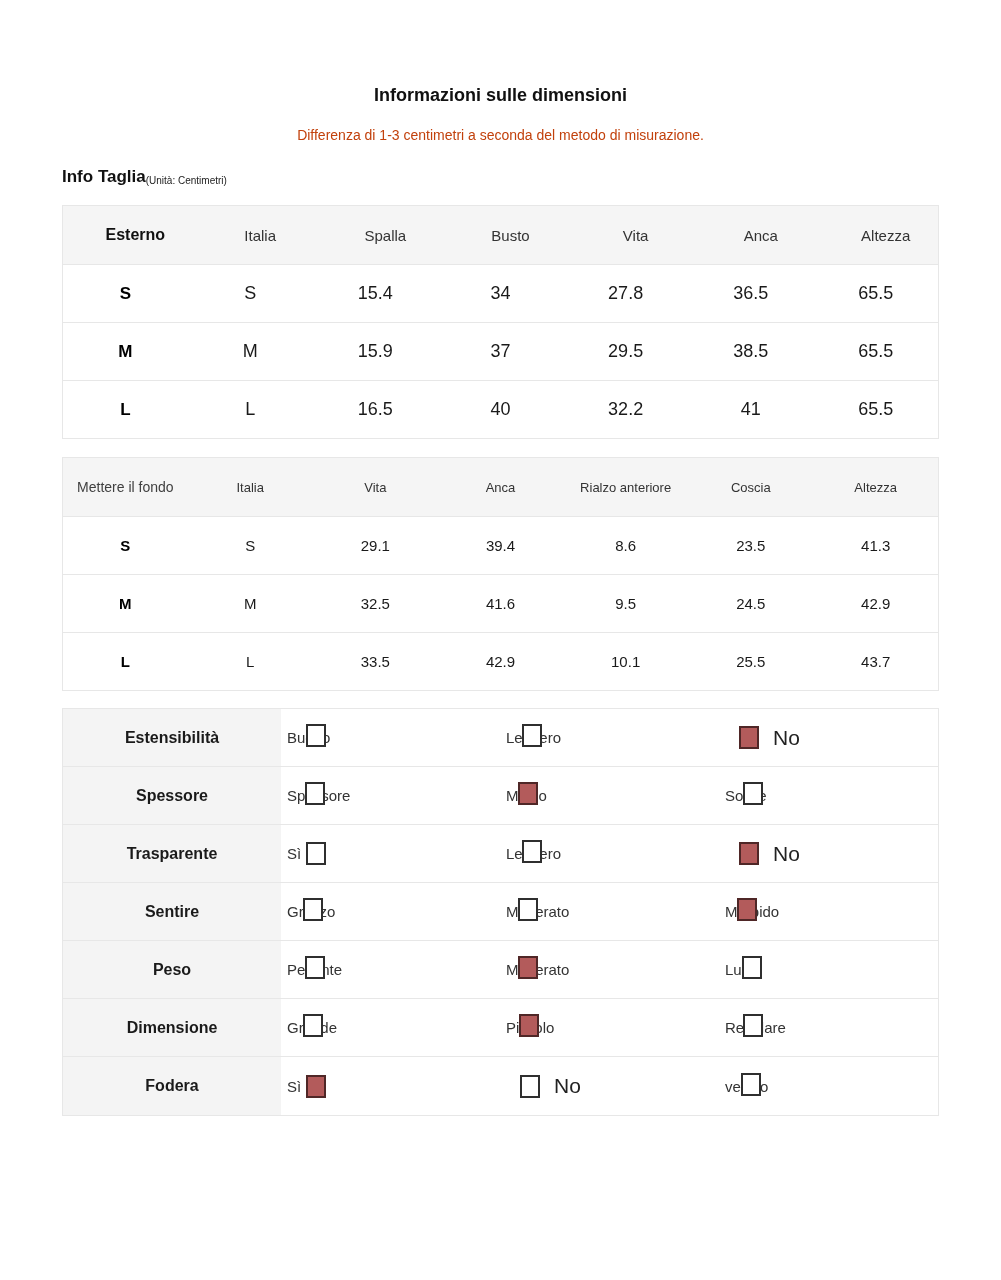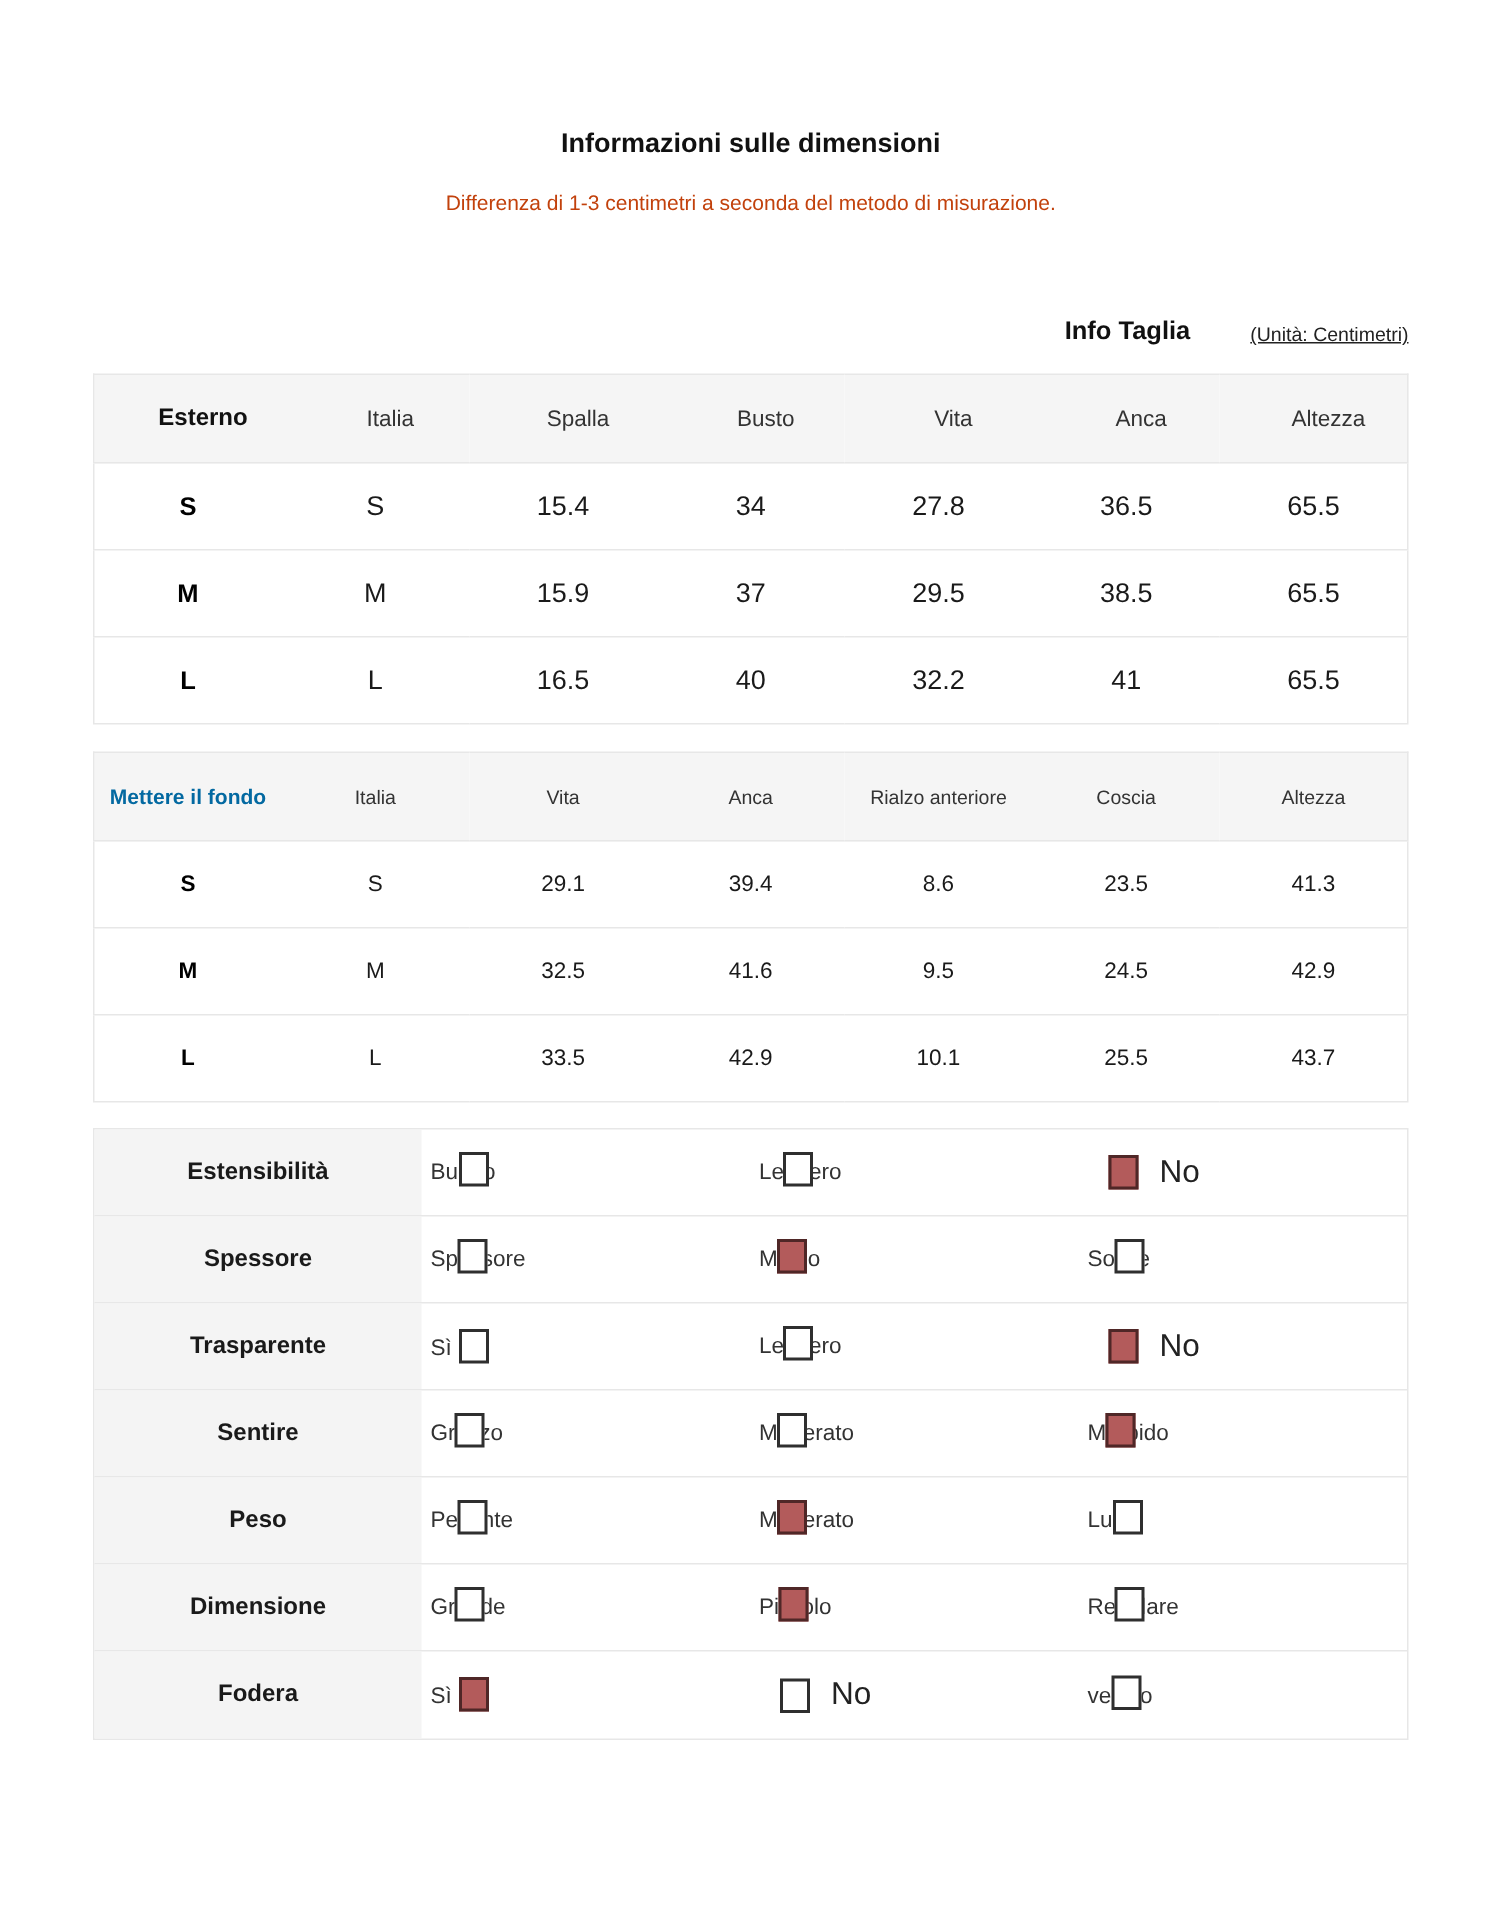--- a/index.html
+++ b/index.html
@@ -9,35 +9,35 @@
     --line:#e7e7e7;
     --head_bg:#f5f5f5;
   }
   *{margin:0;padding:0;box-sizing:border-box;}
   html,body{background:#fff;}
   body{font-family:"Liberation Sans","DejaVu Sans",sans-serif;color:#1a1a1a;}
   .page{width:1001px;height:1280px;background:#fff;overflow:hidden;position:relative;}
   .page-title{padding-top:85px;text-align:center;font-size:18px;font-weight:bold;color:#111;}
   .page-subtitle{margin-top:21px;text-align:center;font-size:14px;color:#c2410c;}
   .content{width:877px;margin:0 auto 0 62px;}
-  .section-head{margin-top:68px;display:flex;justify-content:flex-end;align-items:flex-end;gap:40px;}
+  .section-head{margin-top:24px;display:flex;justify-content:flex-start;align-items:flex-end;}
   .section-title{font-size:17px;font-weight:bold;color:#111;}
-  .unit-note{font-size:13px;color:#222;padding-bottom:1px;text-decoration:underline;}
+  .unit-note{font-size:10px;color:#222;padding-bottom:1px;}
   table.size-table{width:877px;border-collapse:collapse;table-layout:fixed;border:1px solid var(--line);margin-top:18px;}
   table.size-table th,table.size-table td{text-align:center;vertical-align:middle;border-bottom:1px solid var(--line);font-weight:normal;}
   table.size-table thead tr{background:var(--head_bg);}
   table.size-table thead th{height:59px;}
   table.size-table tbody td{height:58px;}
   .t1 thead th{font-size:15px;color:#333;padding-left:20px;}
   .t1 thead th.corner{font-size:16px;font-weight:bold;color:#111;}
   .t1 tbody td{font-size:18px;color:#1a1a1a;}
   .t1 tbody td.rowlabel{font-size:17px;font-weight:bold;color:#000;}
   .t2{margin-top:22px;}
   .t2 thead th{font-size:13px;color:#333;}
-  .t2 thead th.corner{font-size:14px;font-weight:bold;color:#0369a1;}
+  .t2 thead th.corner{font-size:14px;font-weight:normal;color:#404040;}
   .t2 tbody td{font-size:15px;color:#1a1a1a;}
   .t2 tbody td.rowlabel{font-size:15px;font-weight:bold;color:#000;}
   .fit-title{margin-top:60px;font-size:17px;font-weight:bold;color:#111;letter-spacing:.2px;}
   .fit-table{margin-top:17px;width:877px;border:1px solid var(--line);}
   .fit-row{display:grid;grid-template-columns:218px 219px 219px 1fr;border-bottom:1px solid var(--line);height:58px;}
   .fit-row:last-child{border-bottom:none;}
   .fit-label{background:#f4f4f4;display:flex;align-items:center;justify-content:center;font-size:16px;font-weight:bold;color:#1a1a1a;}
   .fit-opt{display:flex;align-items:center;padding-left:6px;}
   .fit-opt.push{padding-left:20px;}
   .opt-wrap{position:relative;display:inline-block;line-height:23px;}

